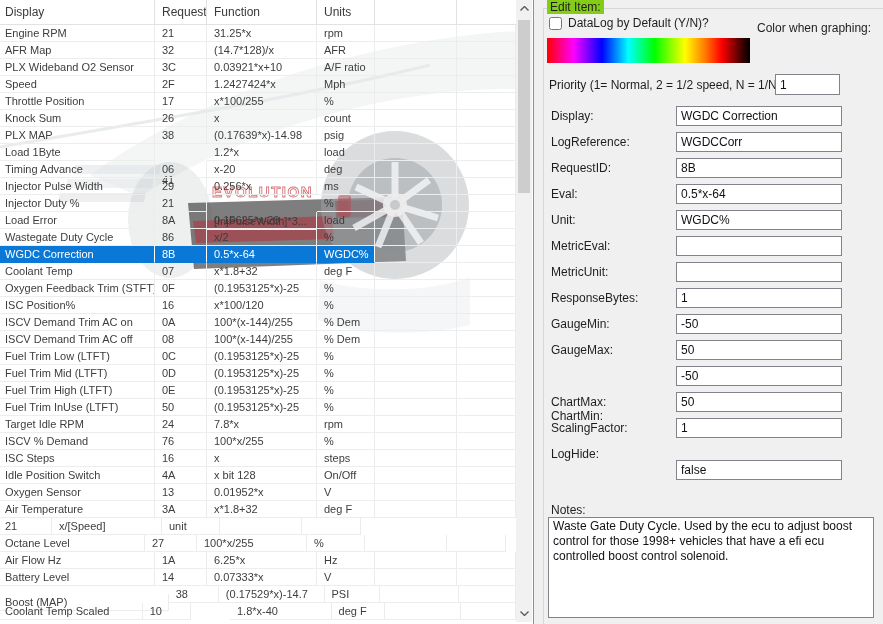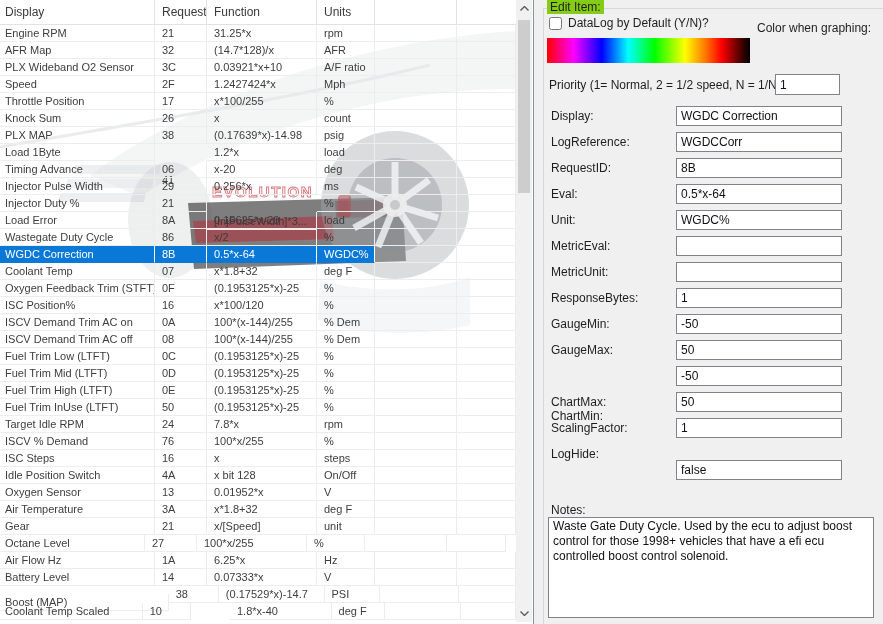--- a/index.html
+++ b/index.html
@@ -319,21 +319,20 @@
       </div>
       <div class="lvrow">
         <div class="cell" style="width: 155px;">Air Temperature</div>
         <div class="cell" style="width: 52px;">3A</div>
         <div class="cell" style="width: 110px;">x*1.8+32</div>
         <div class="cell" style="width: 58px;">deg F</div>
         <div class="cell" style="width: 82px;"></div>
         <div class="cell" style="width: 59px;"></div>
       </div>
       <div class="lvrow">
-        <div class="cell" style="width: 155px;">Gear</div>
         <div class="cell" style="width: 52px;">21</div>
         <div class="cell" style="width: 110px;">x/[Speed]</div>
         <div class="cell" style="width: 58px;">unit</div>
         <div class="cell" style="width: 82px;"></div>
         <div class="cell" style="width: 59px;"></div>
       </div>
       <div class="lvrow">
         <div class="cell" style="width: 145px;">Octane Level</div>
         <div class="cell" style="width: 52px;">27</div>
         <div class="cell" style="width: 110px;">100*x/255</div>

